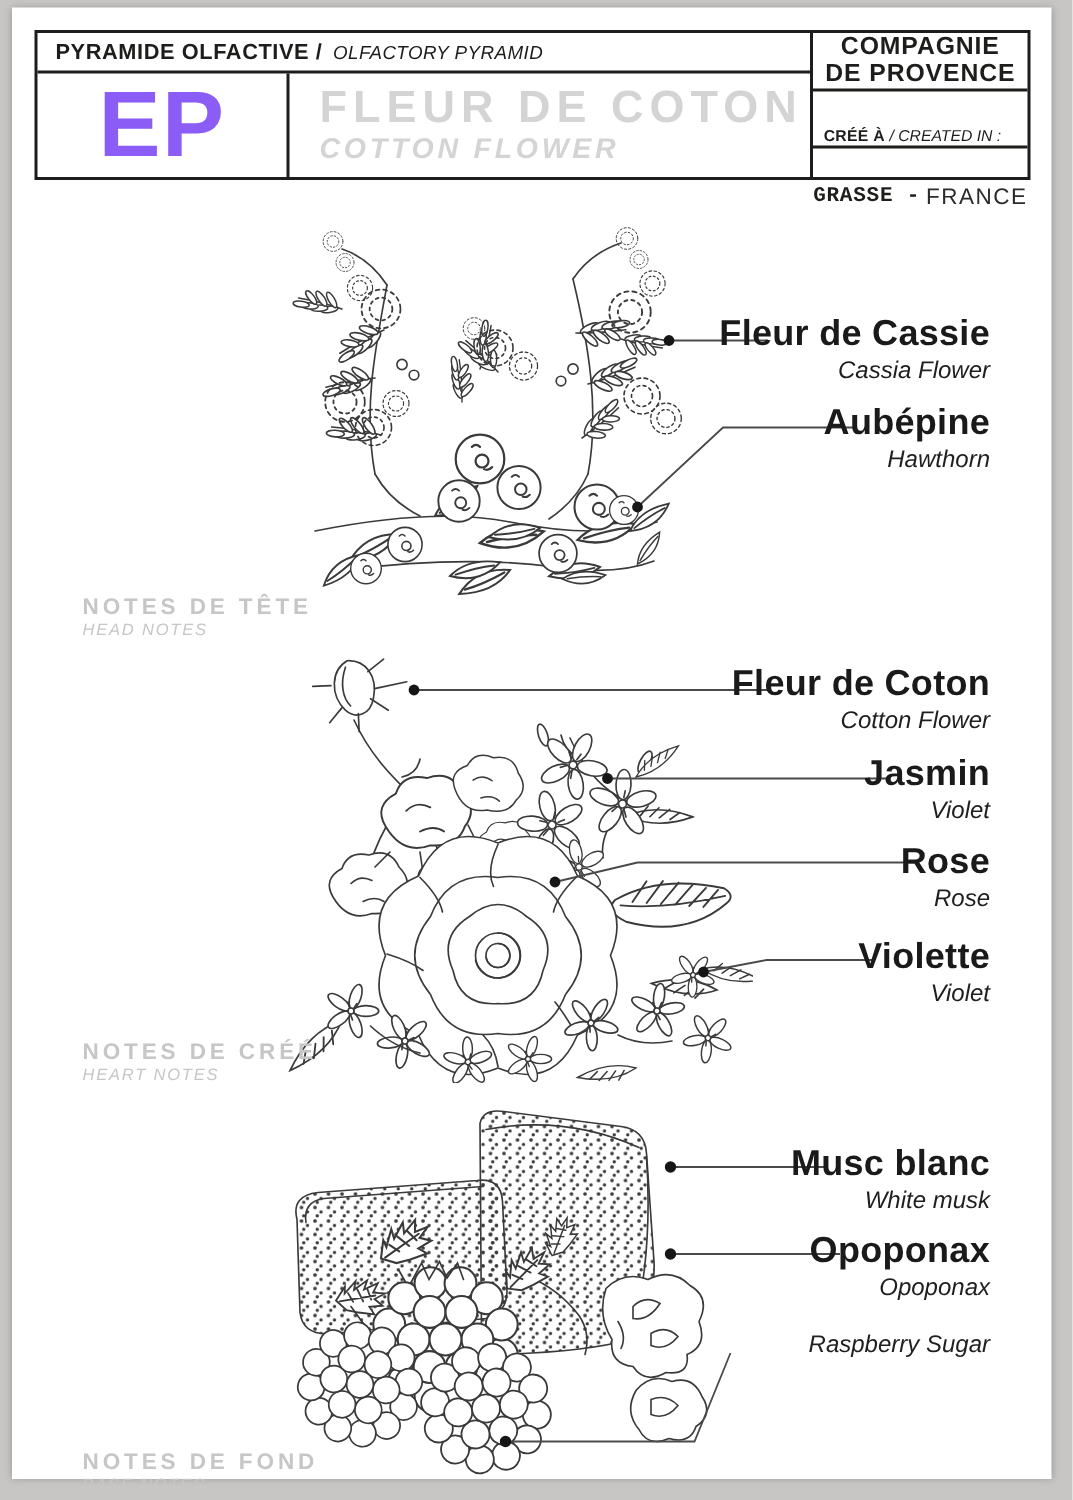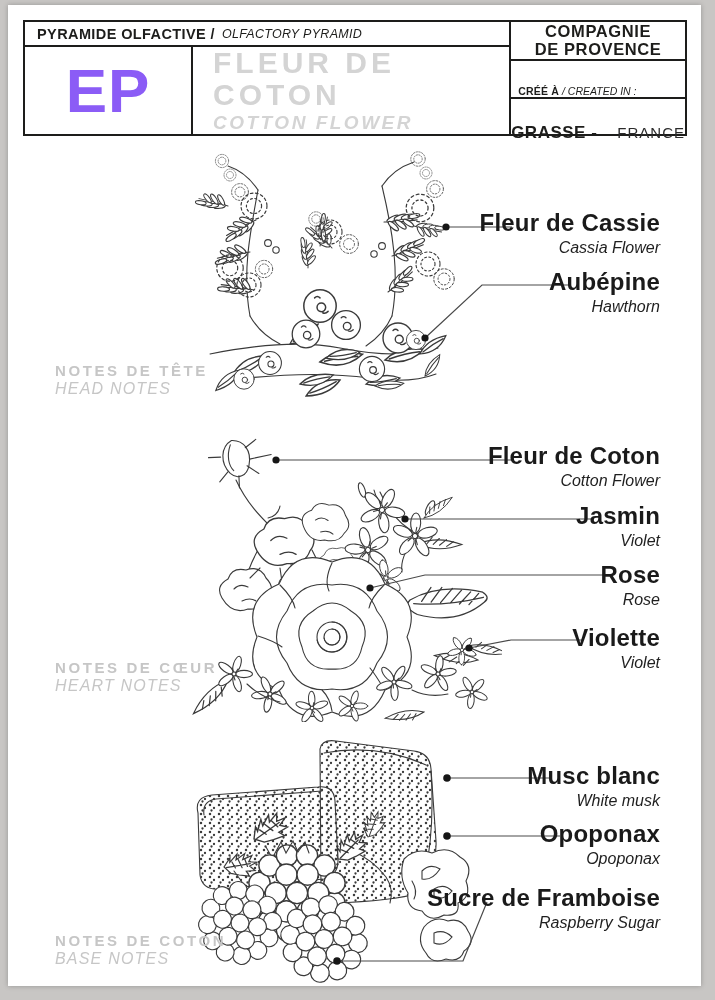--- a/index.html
+++ b/index.html
@@ -8,21 +8,21 @@
     background:#c8c6c4;
     font-family:"Liberation Sans","DejaVu Sans",sans-serif;
     color:#1d1d1b;overflow:hidden;
   }
   .card{
     position:absolute;left:8px;top:5px;width:693px;height:981px;
     background:#ffffff;box-shadow:0 0 5px rgba(0,0,0,.25);
   }
   
   .hdr{
-    position:absolute;left:15px;top:15px;width:664px;height:116px;
+    position:absolute;left:15px;top:15px;width:664px;height:100px;
     border:2px solid #1d1d1b;box-sizing:border-box;display:flex;
   }
   .hdr-left{width:520px;border-right:2px solid #1d1d1b;box-sizing:border-box;display:flex;flex-direction:column;}
   .hdr-row1{
     height:27px;border-bottom:2px solid #1d1d1b;box-sizing:border-box;
     display:flex;align-items:center;padding-left:12px;white-space:nowrap;
   }
   .hdr-row1 .fr{font-weight:700;font-size:14.5px;letter-spacing:.4px;}
   .hdr-row1 .en{font-style:italic;font-size:12.5px;margin-left:7px;letter-spacing:.3px;}
   .hdr-row2{flex:1;display:flex;}
@@ -40,26 +40,26 @@
     display:flex;flex-direction:column;align-items:center;justify-content:center;line-height:1.12;
   }
   .brand div{font-size:16.5px;font-weight:800;letter-spacing:.6px;}
   .created{
     height:17px;border-bottom:2px solid #1d1d1b;box-sizing:border-box;
     display:flex;align-items:center;padding-left:7px;white-space:nowrap;text-align:center;
   }
   .created .fr{font-weight:700;font-size:10.5px;letter-spacing:.2px;}
   .created .en{font-style:italic;font-size:10.5px;margin-left:3px;}
   .place{flex:1;display:flex;align-items:center;justify-content:center;white-space:nowrap;}
-  .place .city{font-weight:700;font-size:17px;letter-spacing:.5px;}
-  .place .country{font-weight:400;font-size:15px;letter-spacing:1px;margin-left:20px;color:#2b2b2b;text-align:right;}
+  .place .city{font-weight:700;font-size:14px;letter-spacing:.5px;font-family:Liberation Mono, monospace;}
+  .place .country{font-weight:400;font-size:15px;letter-spacing:1px;margin-left:4px;color:#2b2b2b;text-align:right;}
   
   .sec{position:absolute;left:47px;color:#c6c6c6;line-height:1.12;}
-  .sec-fr{font-size:15px;font-weight:700;letter-spacing:2.6px;}
-  .sec-en{font-size:16px;font-style:italic;font-weight:500;letter-spacing:1.2px;}
+  .sec-fr{font-size:15px;font-weight:700;letter-spacing:2.6px;margin-top:34px;}
+  .sec-en{font-size:11px;font-style:italic;font-weight:500;letter-spacing:1.2px;}
   
   .note{position:absolute;right:41px;text-align:right;line-height:1.08;}
   .note-fr{font-size:24px;font-weight:600;color:#1a1a1a;letter-spacing:.2px;}
   .note-en{font-size:16px;font-style:italic;color:#1f1f1f;margin-top:3px;}
   
   .illus{position:absolute;}
   .leaders{position:absolute;left:0;top:0;pointer-events:none;}
   svg{display:block;}
 </style>
 </head>
@@ -357,25 +357,25 @@
         <circle cx="439" cy="831" r="3.8"></circle>
       <circle cx="329" cy="956" r="3.8"></circle>
     </g>
   </svg>
 
   <div class="sec" style="top:358px">
     <div class="sec-fr">NOTES DE TÊTE</div>
     <div class="sec-en">HEAD NOTES</div>
   </div>
   <div class="sec" style="top:655px">
-    <div class="sec-fr">NOTES DE CŒUR</div>
+    <div class="sec-fr">NOTES DE CRÉÉ</div>
     <div class="sec-en">HEART NOTES</div>
   </div>
   <div class="sec" style="top:928px">
-    <div class="sec-fr">NOTES DE COTON</div>
+    <div class="sec-fr">NOTES DE FOND</div>
     <div class="sec-en">BASE NOTES</div>
   </div>
 
   <div class="note" style="top:205px">
     <div class="note-fr">Fleur de Cassie</div>
     <div class="note-en">Cassia Flower</div>
   </div>
   <div class="note" style="top:264px">
     <div class="note-fr">Aubépine</div>
     <div class="note-en">Hawthorn</div>
@@ -398,17 +398,16 @@
   </div>
   <div class="note" style="top:758px">
     <div class="note-fr">Musc blanc</div>
     <div class="note-en">White musk</div>
   </div>
   <div class="note" style="top:816px">
     <div class="note-fr">Opoponax</div>
     <div class="note-en">Opoponax</div>
   </div>
   <div class="note" style="top:880px">
-    <div class="note-fr">Sucre de Framboise</div>
     <div class="note-en">Raspberry Sugar</div>
   </div>
 
 </div>
 
 </body></html>

